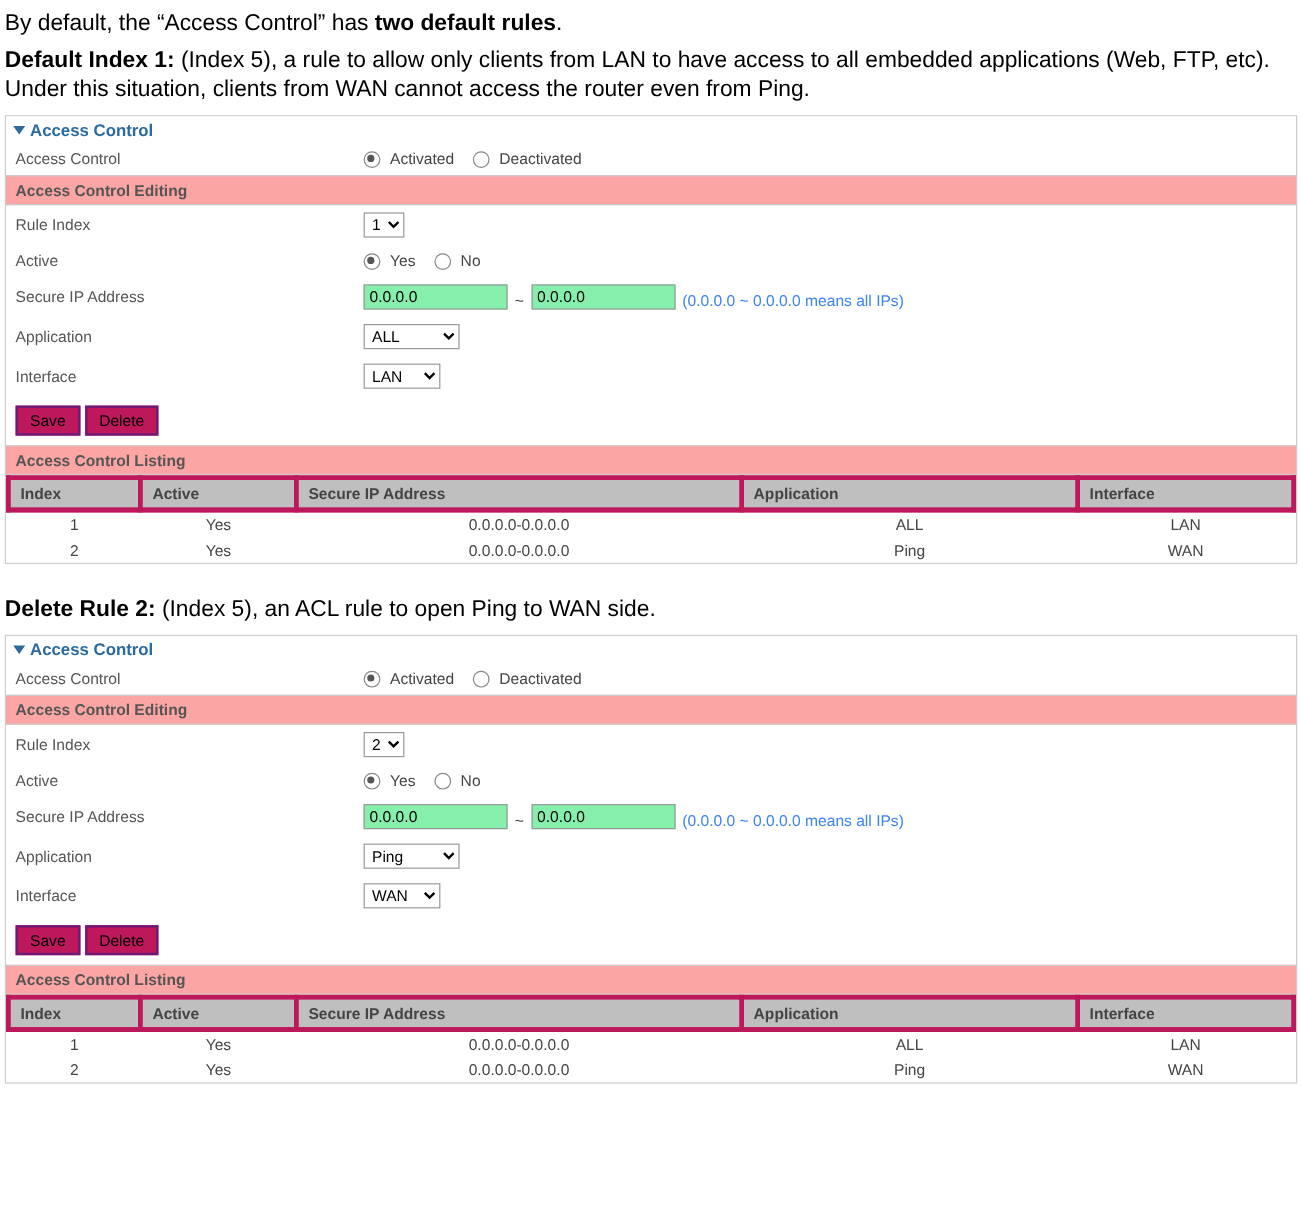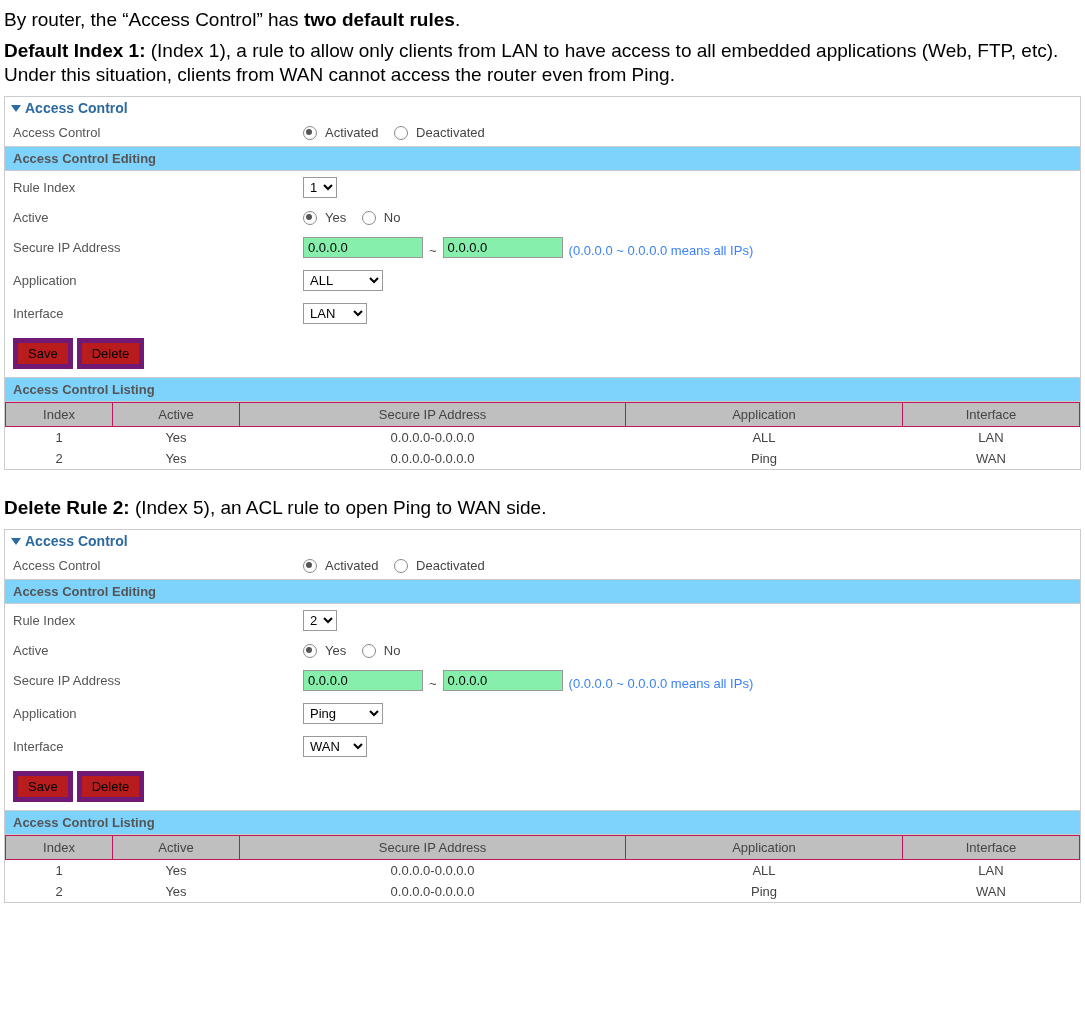--- a/index.html
+++ b/index.html
@@ -29,21 +29,21 @@
   .panel-title .arrow {
     display: inline-block;
     width: 0; height: 0;
     border-left: 5px solid transparent;
     border-right: 5px solid transparent;
     border-top: 7px solid #2b6aa0;
     margin-right: 4px;
     vertical-align: 1px;
   }
   .section-head {
-    background: #7dd3fc;
+    background: #fca5a5;
     border-top: 1px solid #ccc;
     border-bottom: 1px solid #ccc;
     padding: 4px 8px;
     color: #555;
     font-weight: bold;
     font-size: 13px;
   }
   .row {
     display: flex;
     align-items: center;
@@ -62,38 +62,38 @@
   select {
     font-size: 13px;
     border: 1px solid #999;
     background: #fff;
     padding: 1px 2px;
   }
   .btnbar { padding: 8px; display: flex; gap: 4px; }
   button {
     font-size: 13px;
     padding: 3px 10px;
-    border: 5px solid #701a75;
-    background: #b91c1c;
+    border: 2px solid #701a75;
+    background: #be185d;
     cursor: pointer;
   }
   .hint { font-size: 13px; color: #3b82f6; }
 
   table.listing {
     width: 100%;
     border-collapse: collapse;
     font-size: 13px;
     color: #444;
   }
   table.listing th {
-    text-align: center;
+    text-align: left;
     background: #bfbfbf;
     padding: 4px 8px;
-    font-weight: normal;
-    border: 1px solid #be185d;
+    font-weight: bold;
+    border: 4px solid #be185d;
   }
   table.listing td {
     padding: 3px 8px;
     text-align: center;
   }
   table.listing td:first-child { text-align: center; }
   table.listing th:first-child { width: 90px; }
   table.listing th:nth-child(2) { width: 110px; }
   table.listing th:nth-child(4) { width: 260px; }
   table.listing th:nth-child(5) { width: 160px; }
@@ -113,24 +113,24 @@
     position: absolute;
     left: 2px; top: 2px; width: 6px; height: 6px;
     border-radius: 50%;
     background: #555;
   }
 </style>
 </head>
 <body>
 
 <p class="intro">
-  <span>By router, the “Access Control” has </span><span class="bold">two default rules</span><span>.</span>
+  <span>By default, the “Access Control” has </span><span class="bold">two default rules</span><span>.</span>
 </p>
 <p class="intro">
-  <span class="bold">Default Index 1:</span><span> (Index 1), a rule to allow only clients from LAN to have access to all embedded applications (Web, FTP, etc). Under this situation, clients from WAN cannot access the router even from Ping.</span>
+  <span class="bold">Default Index 1:</span><span> (Index 5), a rule to allow only clients from LAN to have access to all embedded applications (Web, FTP, etc). Under this situation, clients from WAN cannot access the router even from Ping.</span>
 </p>
 
 <div class="panel">
   <div class="panel-title">
     <span class="arrow"></span><span>Access Control</span>
   </div>
 
   <div class="row">
     <div class="label">Access Control</div>
     <div class="ctrl">

